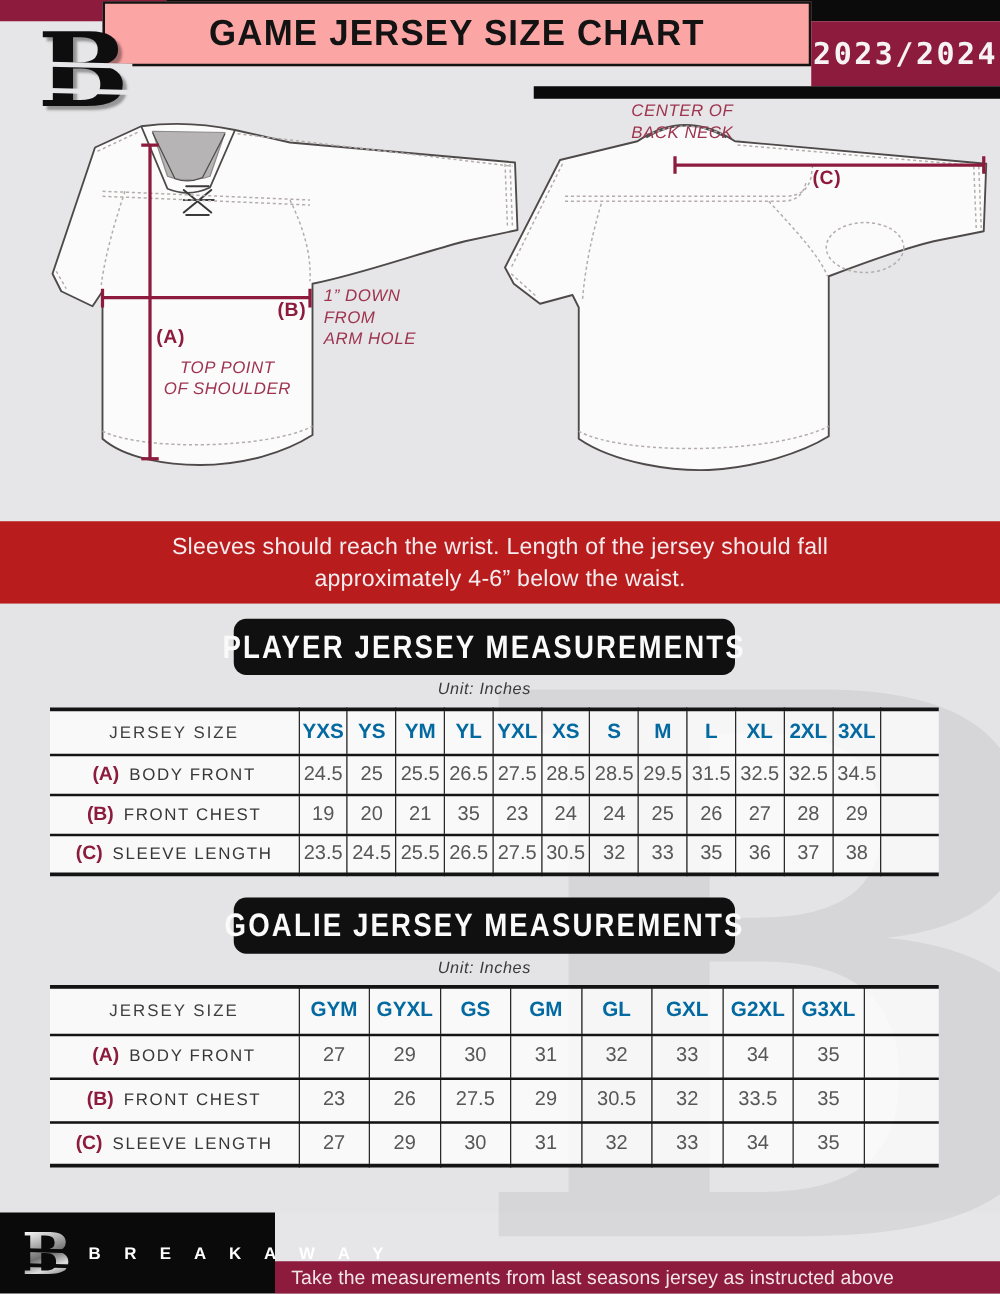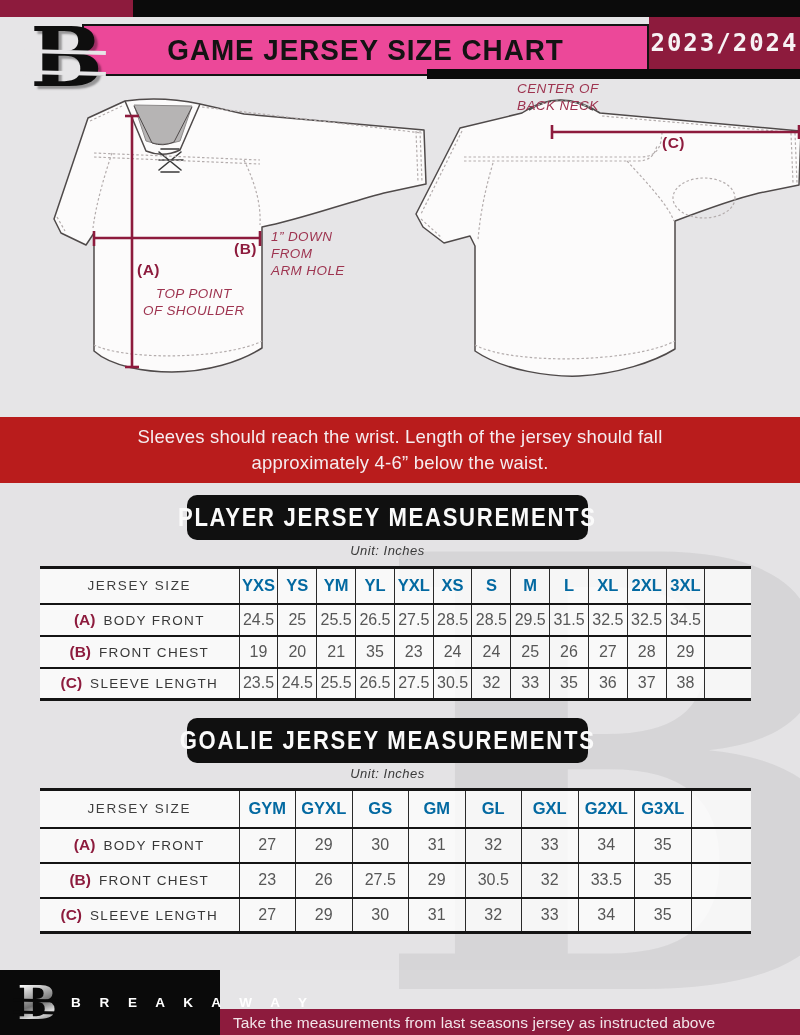--- a/index.html
+++ b/index.html
@@ -7,42 +7,42 @@
   #page {
     position:relative; width:800px; height:1035px; overflow:hidden;
     background:#e6e5e7; font-family:"Liberation Sans", sans-serif;
   }
   
   .strip-top { position:absolute; top:0; left:0; width:800px; height:17px; display:flex; }
   .strip-top .maroon-block { width:133px; height:17px; background:#8d1b3d; }
   .strip-top .black-block { flex:1; height:17px; background:#0b0b0b; }
   .under-strip { position:absolute; top:69px; left:427px; width:373px; height:10px; background:#0b0b0b; }
   .title-bar {
-    position:absolute; top:24px; left:82px; width:567px; height:52px;
-    background:#ec4899; border:2.5px solid #141414;
+    position:absolute; top:1px; left:82px; width:567px; height:52px;
+    background:#fca5a5; border:2.5px solid #141414;
     display:flex; align-items:center; justify-content:center;
   }
   .title-bar h1 { font-size:29px; font-weight:bold; color:#131313; letter-spacing:1px; transform:scaleX(0.96); white-space:nowrap; }
   .version-box {
     position:absolute; top:17px; left:649px; width:151px; height:52px; background:#8d1b3d;
     display:flex; align-items:center; justify-content:center;
     color:#f7f2f4; font-family:"DejaVu Sans Mono", monospace; font-weight:bold;
     font-size:24px; letter-spacing:2px; white-space:nowrap;
   }
   
   .logo-tl {
     position:absolute; top:20px; left:32px; z-index:5;
     font-family:"DejaVu Serif", serif; font-weight:bold; font-size:82px; line-height:74px;
     color:#0e0e0e; text-shadow:3px 3px 2px rgba(0,0,0,0.35); transform:scaleX(1.05);
   }
   .logo-slice { position:absolute; background:#e6e5e7; }
   .logo-tl .s1 { top:30px; left:-6px; width:78px; height:4px; transform:rotate(1.5deg); }
   .logo-tl .s2 { top:51px; left:-6px; width:78px; height:4px; transform:rotate(1.5deg); }
   
-  .diagram { position:absolute; top:79px; left:12px; width:732px; height:338px; }
+  .diagram { position:absolute; top:79px; left:0; width:732px; height:338px; }
   .diagram svg { position:absolute; top:0; left:0; }
   .anno { position:absolute; color:#9e3450; font-style:italic; font-size:13.5px; line-height:17px; letter-spacing:0.4px; white-space:pre-line; }
   .anno-bold { position:absolute; color:#8d1b3d; font-weight:bold; font-style:normal; font-size:15.5px; letter-spacing:0.5px; }
   
   .notice {
     position:absolute; top:417px; left:0; width:800px; height:66px; background:#b91c1c;
     display:flex; align-items:center; justify-content:center; text-align:center;
     color:#f5ecef; font-size:18.5px; line-height:26px; white-space:pre-line; letter-spacing:0.2px;
   }
   

